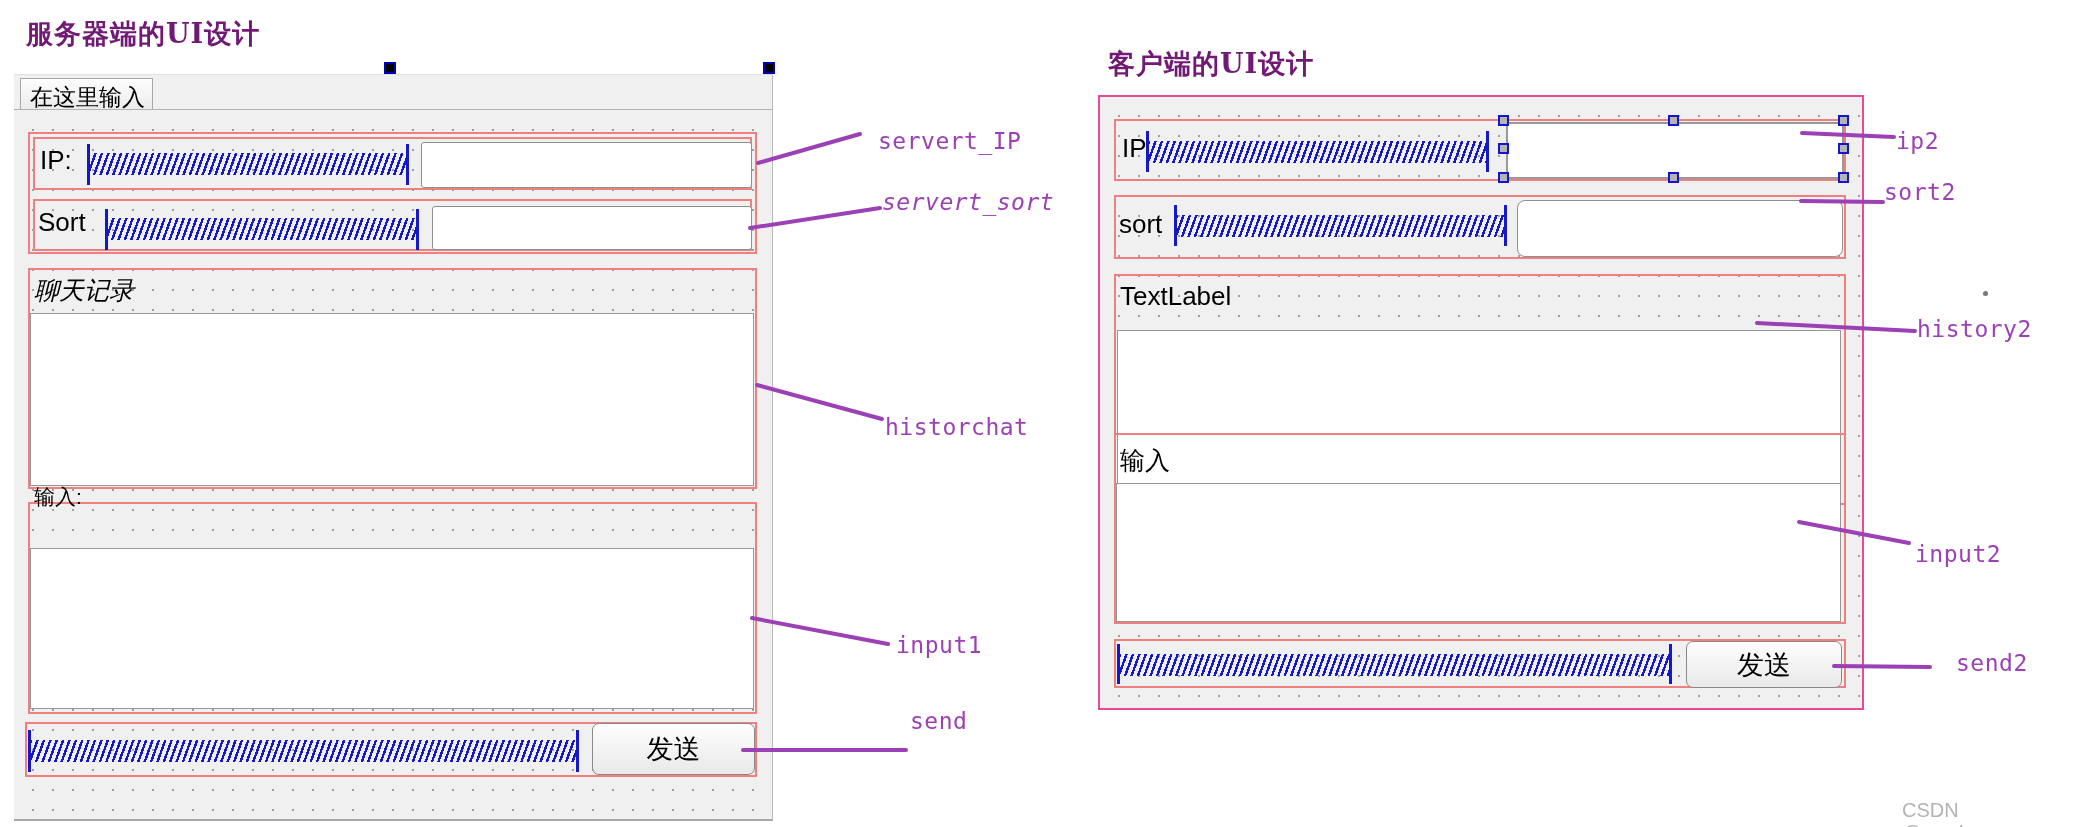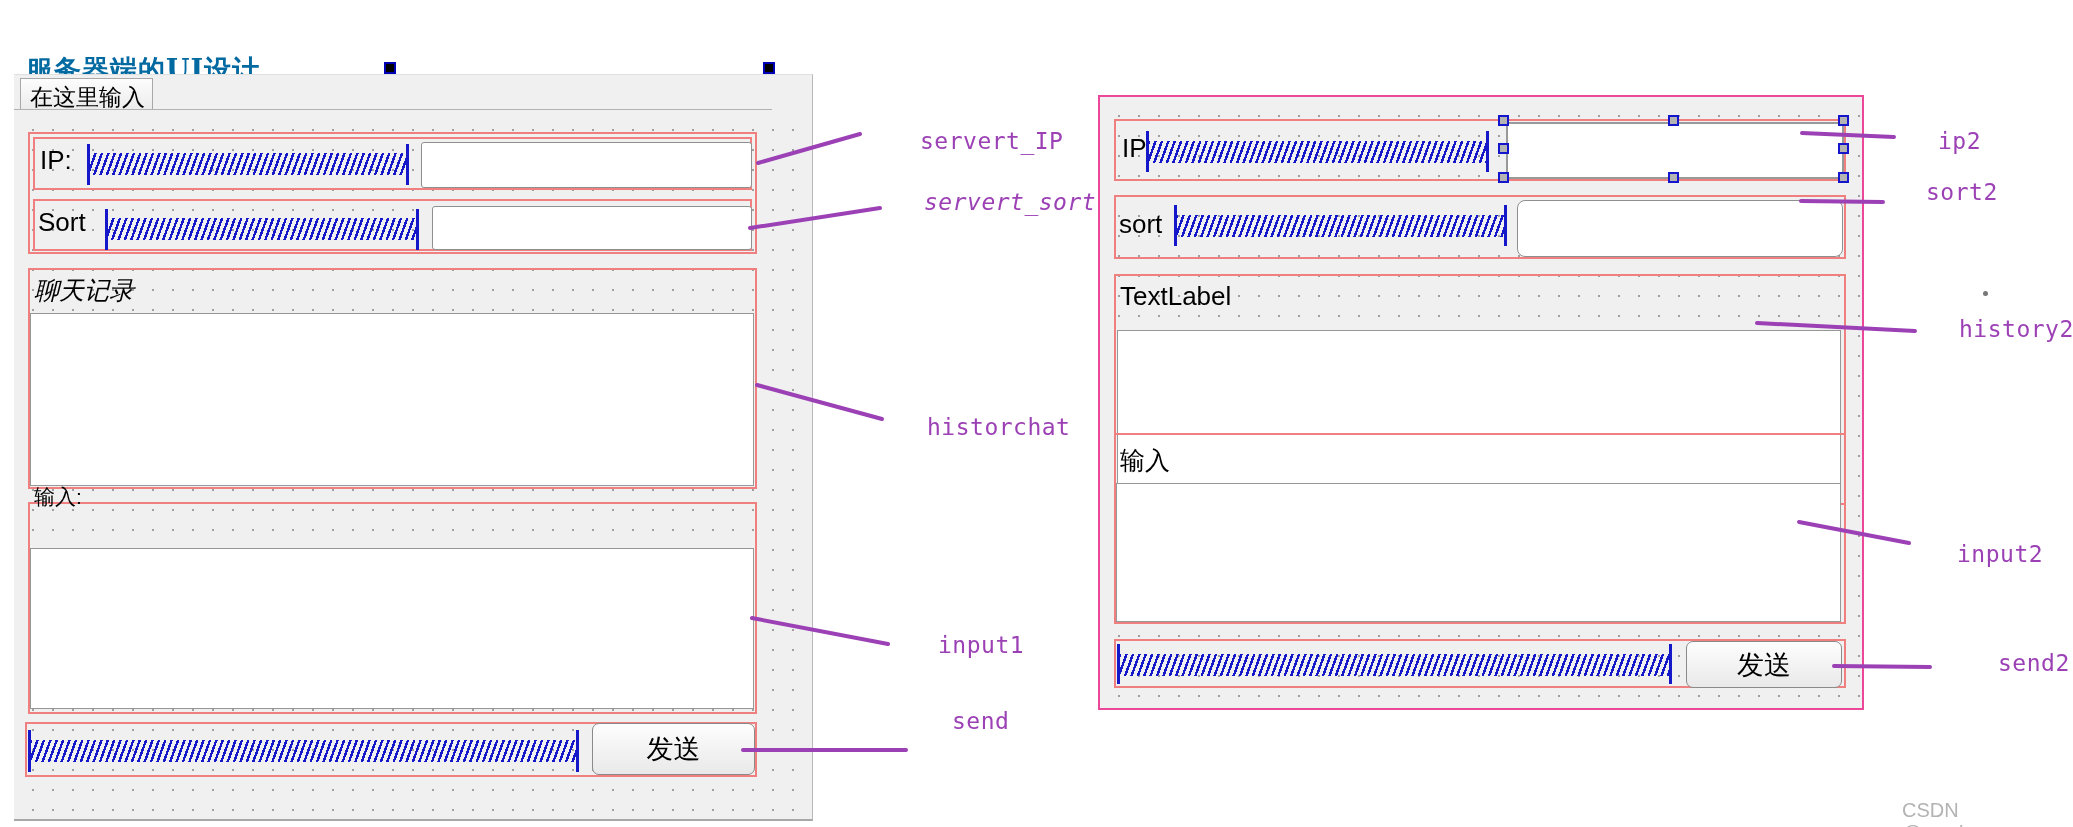--- a/index.html
+++ b/index.html
@@ -1,21 +1,21 @@
 <!DOCTYPE html>
 <html><head>
 <meta charset="utf-8">
 <style>
   html,body{margin:0;padding:0;background:#ffffff;}
   #stage{position:relative;width:2073px;height:827px;background:#ffffff;overflow:hidden;
          font-family:"Liberation Sans","DejaVu Sans",sans-serif;}
   .win-title{position:absolute;font-family:"DejaVu Serif","Liberation Serif",serif;
-             font-size:27px;font-weight:600;color:#0369a1;letter-spacing:1px;margin-top:36px;}
+             font-size:27px;font-weight:600;color:#701a75;letter-spacing:1px;}
   
-  .qwindow{position:absolute;background:#f0f0f0;padding-left:40px;}
+  .qwindow{position:absolute;background:#f0f0f0;}
   #left-window{left:14px;top:74px;width:758px;height:744px;
                border-right:1px solid #b9b9b9;border-bottom:2px solid #a8a8a8;border-top:1px solid #e0e0e0;}
   #right-window{left:1098px;top:95px;width:766px;height:615px;border:2px solid #ec4899;box-sizing:border-box;}
   .dotbg{position:absolute;background-image:radial-gradient(#9f9f9f 1.1px,transparent 1.3px);
          background-size:20px 20px;background-position:9px 9px;}
   
   .tab{position:absolute;left:6px;top:3px;width:133px;height:31px;box-sizing:border-box;
        background:linear-gradient(#fdfdfd,#ececec);border:1px solid #a8a8a8;border-bottom:none;
        font-size:23px;color:#000;padding:3px 0 0 9px;}
   .tabline{position:absolute;left:0;top:34px;width:758px;height:1px;background:#b2b2b2;}
@@ -29,21 +29,21 @@
         display:flex;align-items:center;justify-content:center;font-family:"Liberation Sans",sans-serif;}
   
   .hatch{position:absolute;height:22px;
          background:repeating-linear-gradient(110deg,#1418c8 0 2.4px,transparent 2.4px 6px);}
   .sbar{position:absolute;width:3px;background:#1418c8;}
   
   .handle-blk{position:absolute;width:12px;height:12px;background:#000000;border:2px solid #0000b4;box-sizing:border-box;}
   .handle-sel{position:absolute;width:11px;height:11px;background:#b4b4b4;border:2px solid #1515cc;box-sizing:border-box;}
   
   .ann-label{position:absolute;font-family:"DejaVu Sans Mono","Liberation Mono",monospace;
-             font-size:23px;color:#9c41b5;white-space:nowrap;letter-spacing:0.5px;margin-left:42px;}
+             font-size:23px;color:#9c41b5;white-space:nowrap;letter-spacing:0.5px;}
   #leader-svg{position:absolute;left:0;top:0;pointer-events:none;z-index:40;}
   .watermark{position:absolute;left:1902px;top:799px;font-size:20px;color:#b3b3b3;
              font-family:"Liberation Sans",sans-serif;}
   .stray-dot{position:absolute;left:1983px;top:291px;width:5px;height:5px;border-radius:50%;background:#777;}
 </style>
 </head>
 <body>
 
 <div id="stage">
 
@@ -81,20 +81,21 @@
     <div class="wlabel" style="left:20px;top:408px;font-size:21px;">输入:</div>
     <div class="warea" style="left:16px;top:473px;width:724px;height:161px;"></div>
 
     <div class="rbox" style="left:11px;top:647px;width:732px;height:55px;"></div>
     <div class="hatch" style="left:16px;top:665px;width:548px;"></div>
     <div class="sbar" style="left:14px;top:655px;height:42px;"></div>
     <div class="sbar" style="left:562px;top:655px;height:42px;"></div>
     <div class="qbtn" style="left:578px;top:648px;width:161px;height:50px;">发送</div>
   </div>
 
+  <div class="win-title" style="left:1108px;top:46px;">客户端的UI设计</div>
 
   <div class="qwindow" id="right-window">
     <div class="dotbg" style="left:0;top:0;right:0;bottom:0;"></div>
 
     <div class="rbox" style="left:14px;top:22px;width:732px;height:62px;"></div>
     <div class="wlabel" style="left:22px;top:36px;font-size:26px;">IP</div>
     <div class="hatch" style="left:48px;top:44px;width:340px;"></div>
     <div class="sbar" style="left:46px;top:34px;height:41px;"></div>
     <div class="sbar" style="left:386px;top:34px;height:41px;"></div>
     <input class="qinput" style="left: 406px; top: 25px; width: 338px; height: 57px; border: 2px solid rgb(153, 153, 153); border-radius: 2px;">

